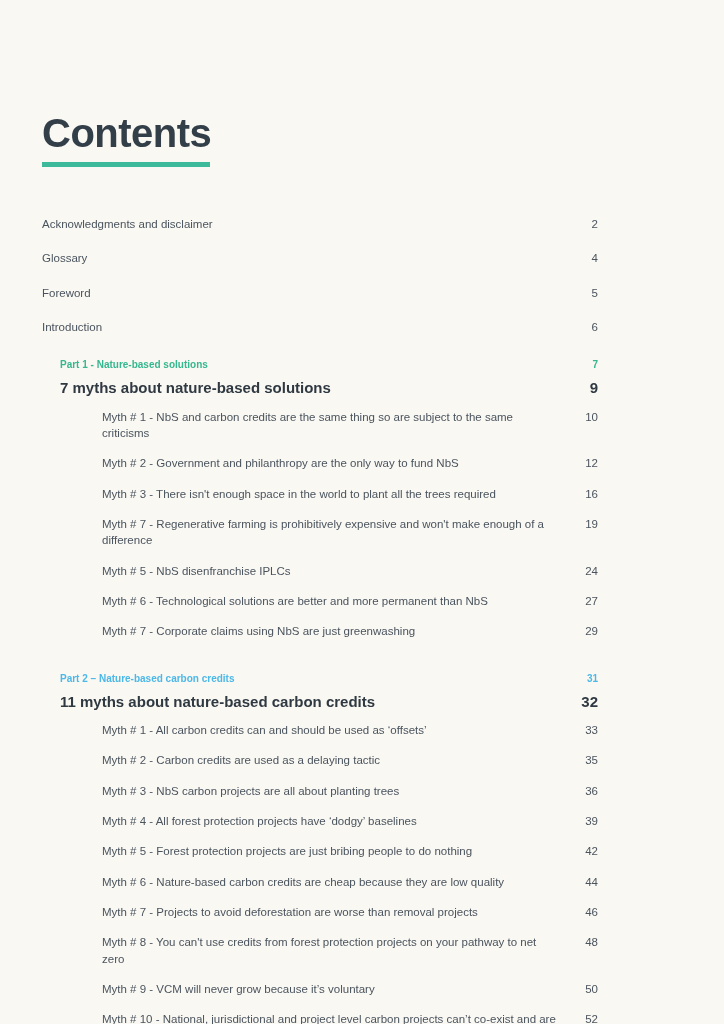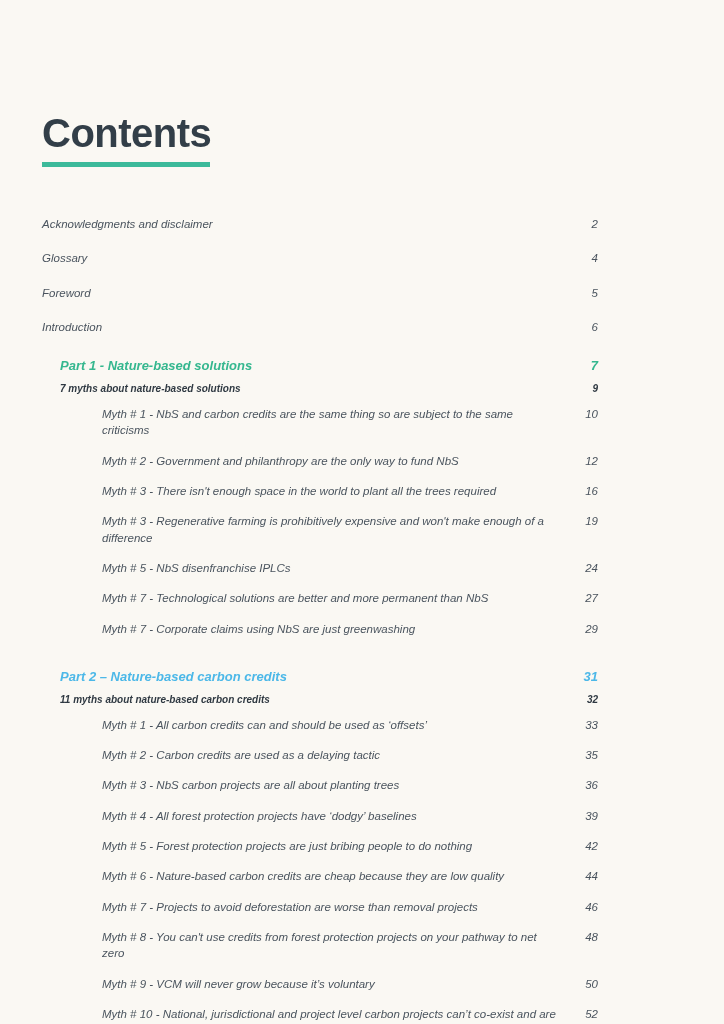--- a/index.html
+++ b/index.html
@@ -45,21 +45,20 @@
 
   
   .toc {
     margin-top: 40px;
   }
   .toc-row {
     display: flex;
     align-items: flex-start;
     justify-content: space-between;
     gap: 20px;
-    font-style: italic;
   }
   .toc-label {
     flex: 0 1 auto;
     max-width: 580px;
   }
   .toc-page {
     flex: 0 0 auto;
     text-align: right;
     min-width: 22px;
     white-space: nowrap;
@@ -69,32 +68,32 @@
   .lvl-top {
     font-size: 11.5px;
     color: #4a545e;
     padding: 9.5px 0;
     line-height: 1.35;
   }
   .lvl-top .toc-page { color: #4a545e; }
 
   
   .lvl-part {
-    font-size: 13px;
+    font-size: 10px;
     font-weight: bold;
     padding: 13px 0 3px 18px;
     line-height: 1.3;
   }
   .lvl-part .toc-page { font-weight: bold; }
   .part-green, .part-green .toc-page { color: #35b78f; }
   .part-blue, .part-blue .toc-page { color: #4cb8e8; }
 
   
   .lvl-sub {
-    font-size: 10px;
+    font-size: 15px;
     font-weight: bold;
     color: #2f3942;
     padding: 4px 0 4px 18px;
     line-height: 1.3;
     align-items: flex-end;
   }
   .lvl-sub .toc-page { color: #2f3942; font-weight: bold; }
 
   
   .lvl-myth {
@@ -154,29 +153,29 @@
     </div>
     <div class="toc-row lvl-myth">
       <span class="toc-label">Myth # 2 - Government and philanthropy are the only way to fund NbS</span>
       <span class="toc-page">12</span>
     </div>
     <div class="toc-row lvl-myth">
       <span class="toc-label">Myth # 3 - There isn't enough space in the world to plant all the trees required</span>
       <span class="toc-page">16</span>
     </div>
     <div class="toc-row lvl-myth">
-      <span class="toc-label">Myth # 3 - Regenerative farming is prohibitively expensive and won't make enough of a difference</span>
+      <span class="toc-label">Myth # 7 - Regenerative farming is prohibitively expensive and won't make enough of a difference</span>
       <span class="toc-page">19</span>
     </div>
     <div class="toc-row lvl-myth">
       <span class="toc-label">Myth # 5 - NbS disenfranchise IPLCs</span>
       <span class="toc-page">24</span>
     </div>
     <div class="toc-row lvl-myth">
-      <span class="toc-label">Myth # 7 - Technological solutions are better and more permanent than NbS</span>
+      <span class="toc-label">Myth # 6 - Technological solutions are better and more permanent than NbS</span>
       <span class="toc-page">27</span>
     </div>
     <div class="toc-row lvl-myth">
       <span class="toc-label">Myth # 7 - Corporate claims using NbS are just greenwashing</span>
       <span class="toc-page">29</span>
     </div>
 
     <div class="gap-after-part1"></div>
 
     <div class="toc-row lvl-part part-blue">

